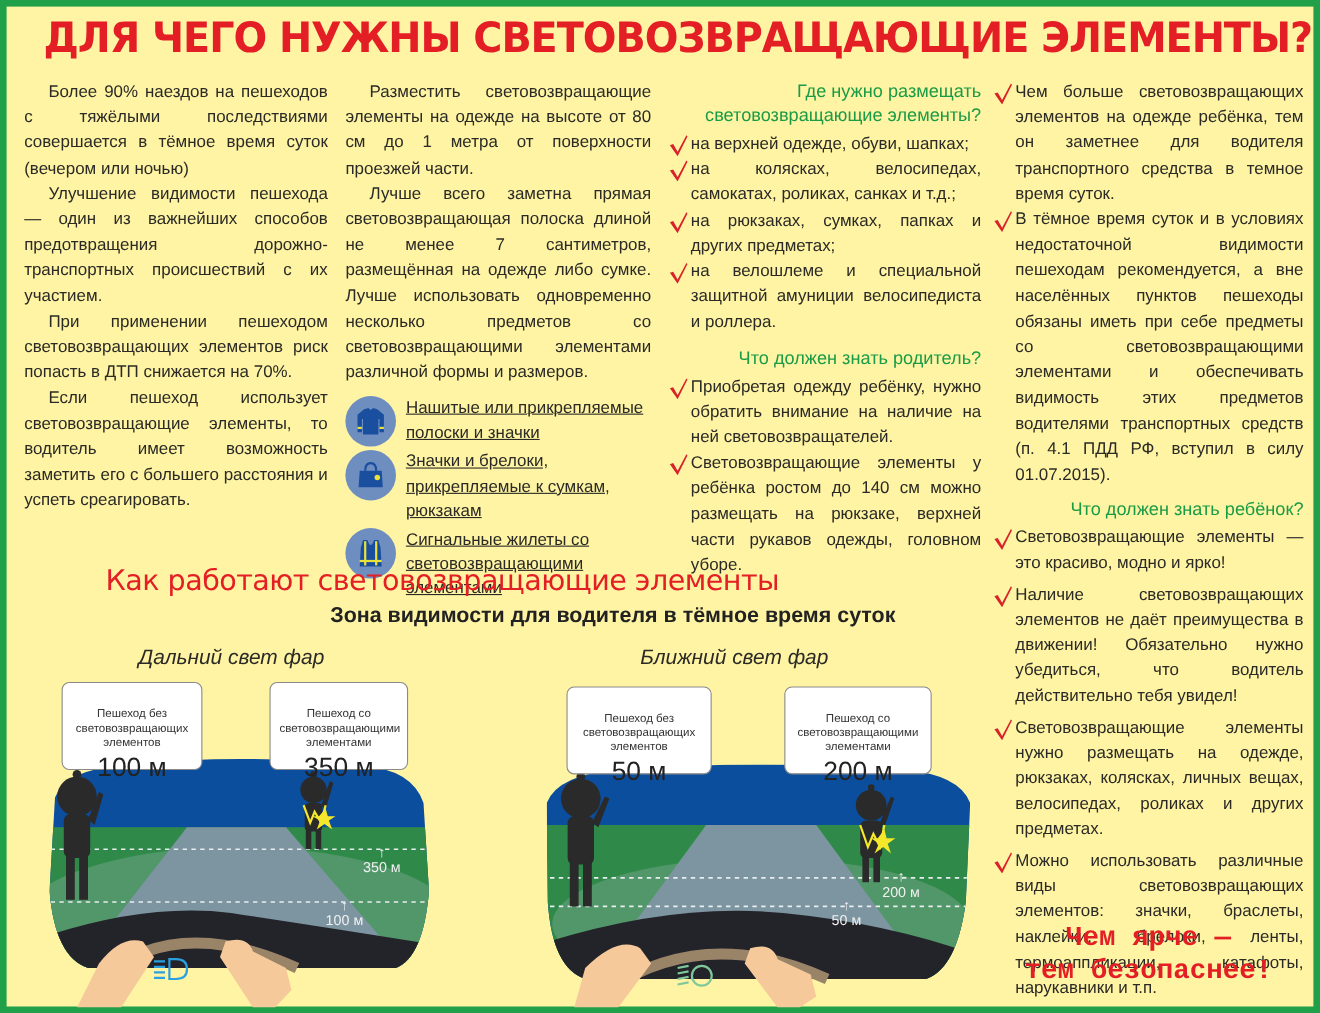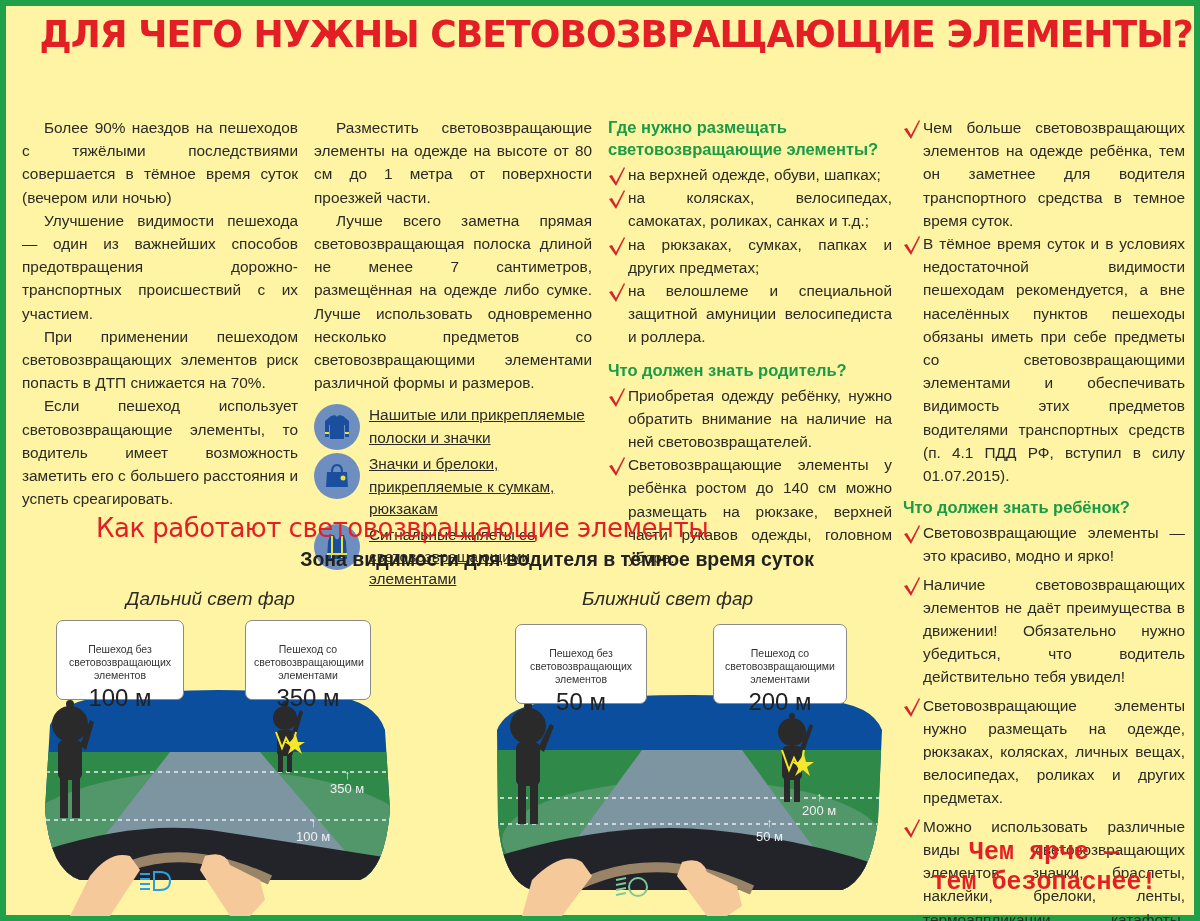--- a/index.html
+++ b/index.html
@@ -27,34 +27,33 @@
     transform-origin: center;
     line-height: 48px;
     white-space: nowrap;
   }
   .col {
     position: absolute;
     font-size: 15.4px;
     line-height: 23.2px;
     text-align: justify;
     hyphens: manual;
-    margin-top: 44px;
   }
   .col p { text-indent: 22px; }
   .c1 { left: 22px; top: 72px; width: 276px; }
   .c2 { left: 314px; top: 72px; width: 278px; }
   .c3 { left: 608px; top: 72px; width: 284px; }
   .c4 { left: 903px; top: 72px; width: 282px; }
   .green-h {
     color: #1a9b46;
-    font-weight: bold;
+    font-weight: normal;
     font-size: 16.5px;
     line-height: 22px;
     margin-bottom: 3px;
-    text-align: left;
+    text-align: right;
   }
   .check-item {
     position: relative;
     padding-left: 20px;
   }
   .check {
     position: absolute; left: 0; top: 3px; width: 18px; height: 20px;
   }
   .icon-row {
     display: flex; align-items: flex-start; margin-bottom: 3px; text-decoration: underline;

